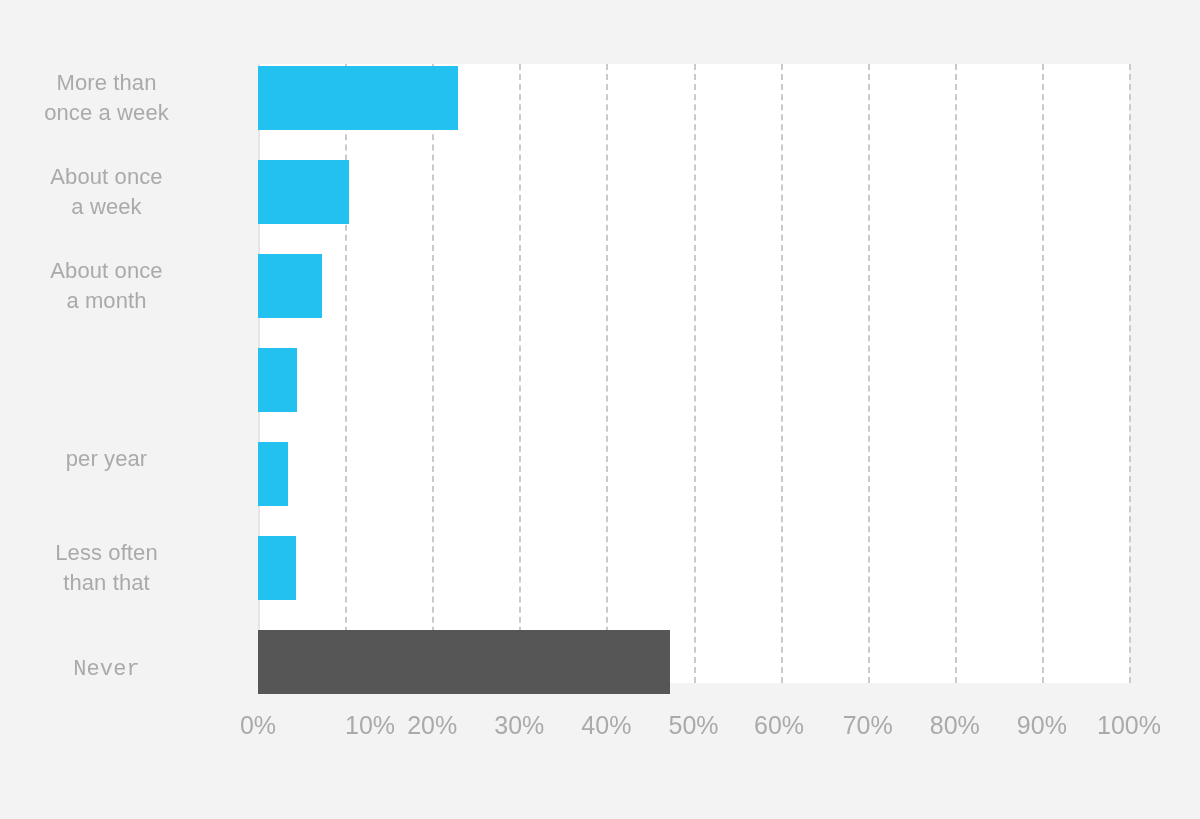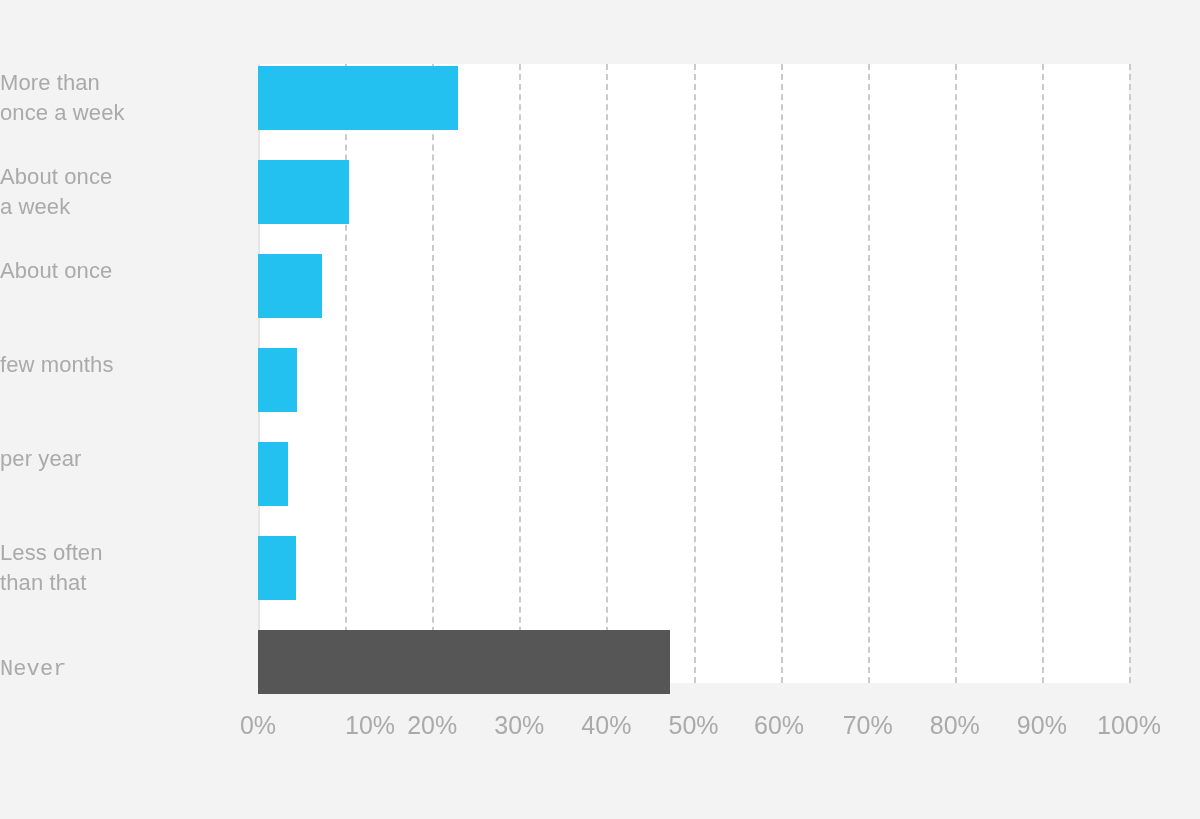--- a/index.html
+++ b/index.html
@@ -72,21 +72,21 @@
     position: absolute;
     left: 0;
     top: 64px;
     width: 213px;
     height: 619px;
   }
   .cat-label {
     position: absolute;
     right: 0;
     width: 213px;
-    text-align: left;
+    text-align: center;
     color: #a9aaa9;
     font-size: 22px;
     line-height: 30px;
     letter-spacing: 0.1px;
   }
   .cat-label .line {
     display: block;
     white-space: nowrap;
   }
 
@@ -117,23 +117,23 @@
       <div class="cat-label" style="top: 4px;">
         <span class="line">More than</span>
         <span class="line">once a week</span>
       </div>
       <div class="cat-label" style="top: 98px;">
         <span class="line">About once</span>
         <span class="line">a week</span>
       </div>
       <div class="cat-label" style="top: 192px;">
         <span class="line">About once</span>
+        <span class="line">a month</span>
       </div>
       <div class="cat-label" style="top: 286px;">
-        <span class="line">few months</span>
       </div>
       <div class="cat-label" style="top: 380px;">
         <span class="line">per year</span>
       </div>
       <div class="cat-label" style="top: 474px;">
         <span class="line">Less often</span>
         <span class="line">than that</span>
       </div>
       <div class="cat-label" style="top: 591px; font-family: Liberation Mono, monospace;">
         <span class="line">Never</span>

